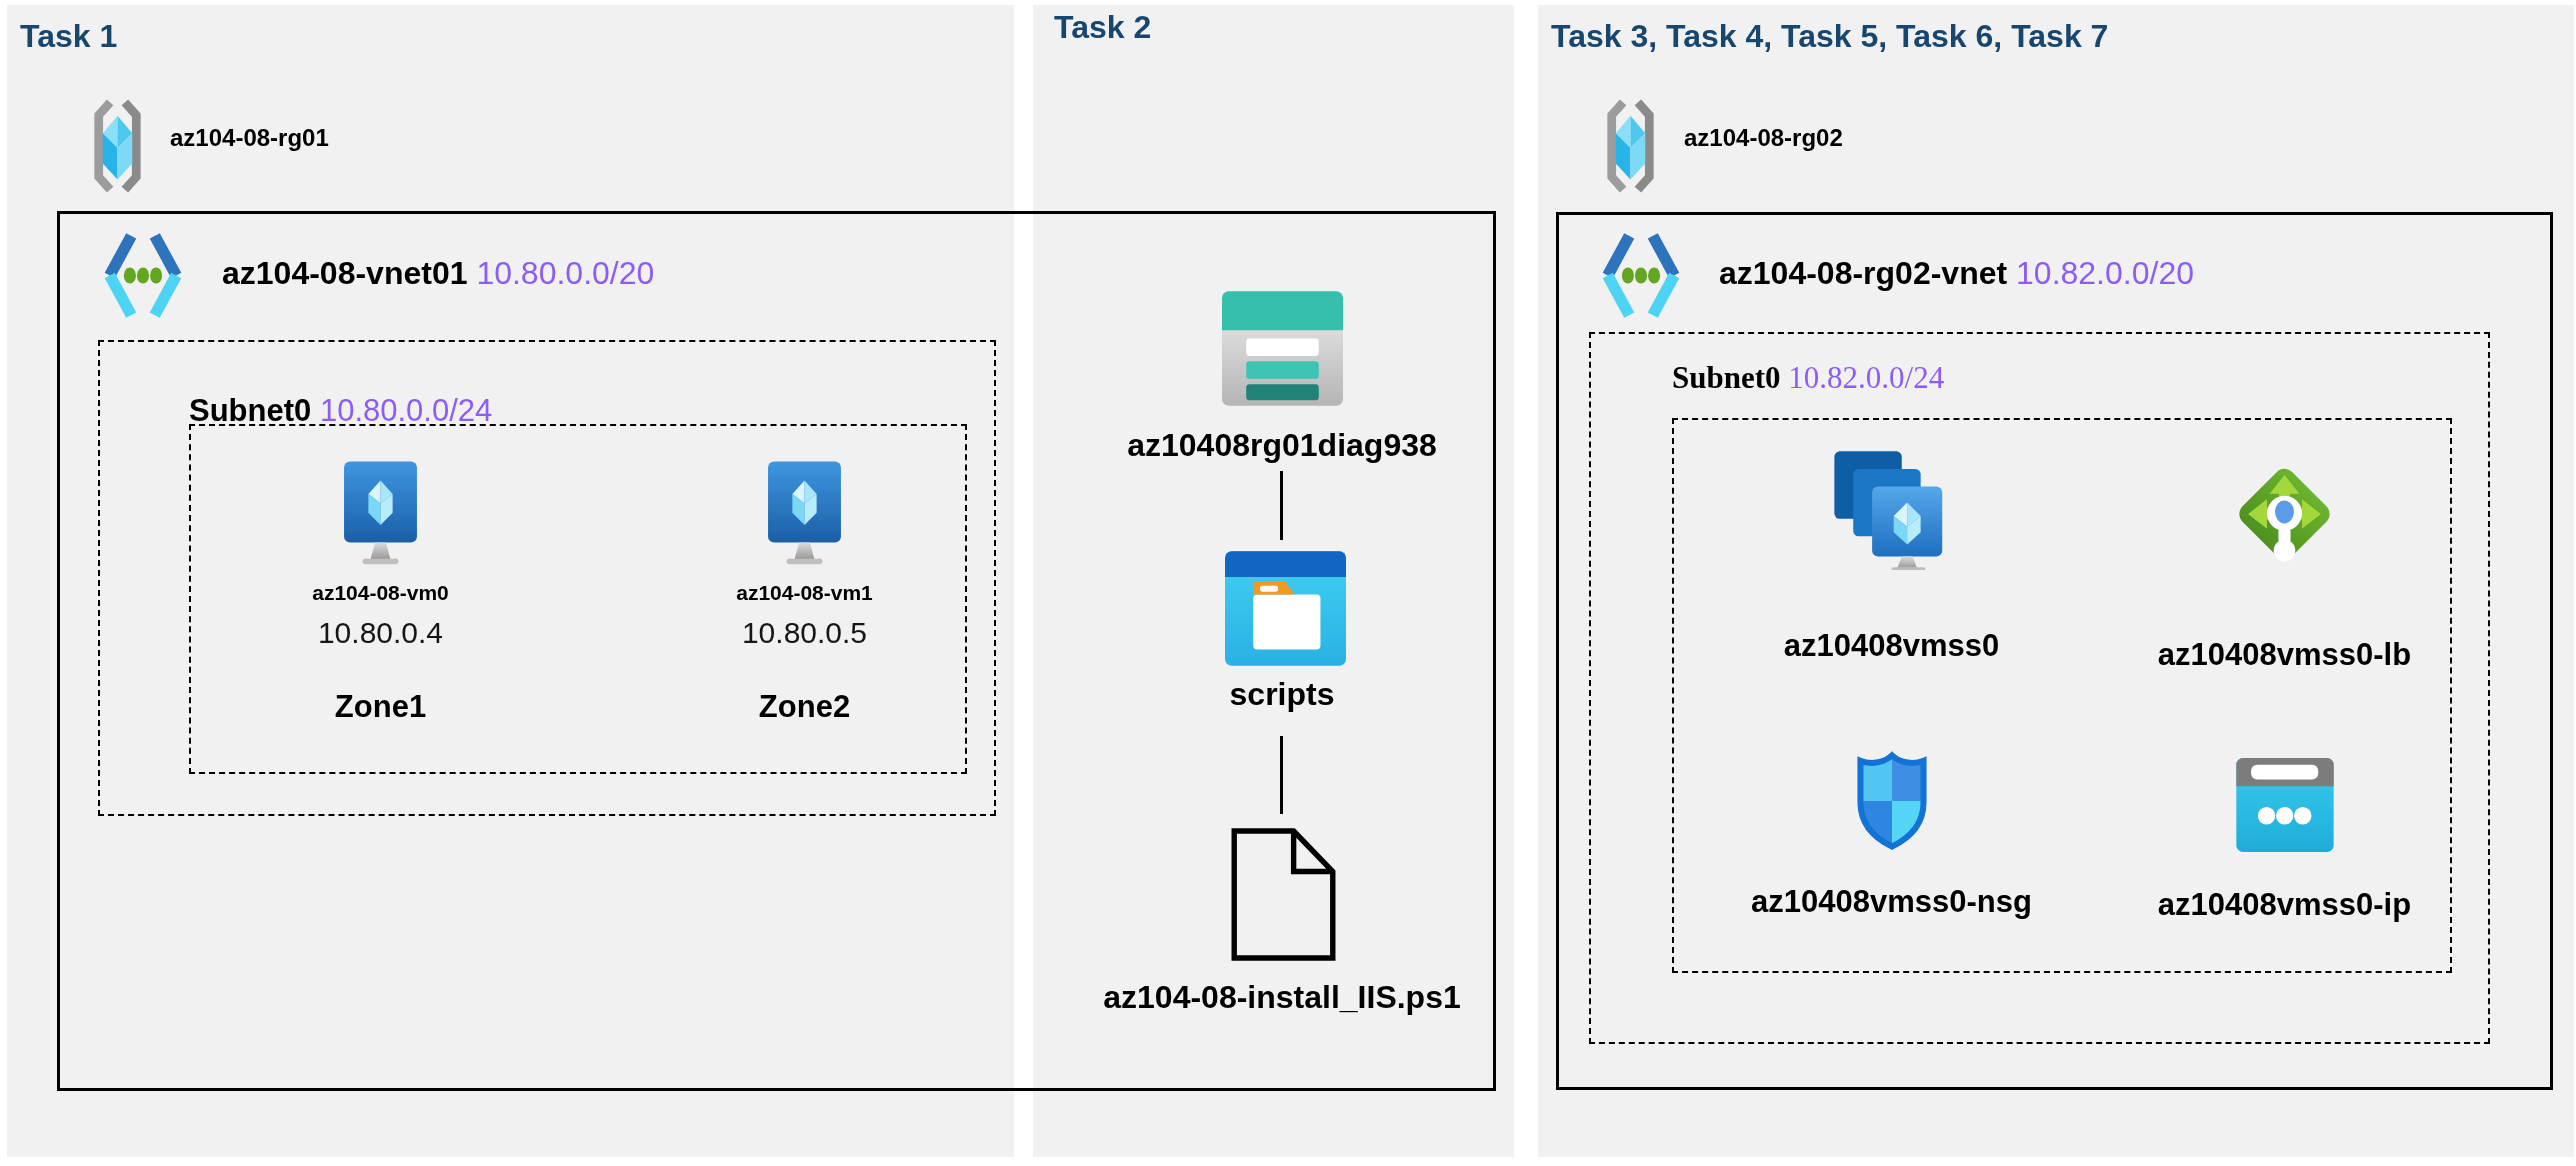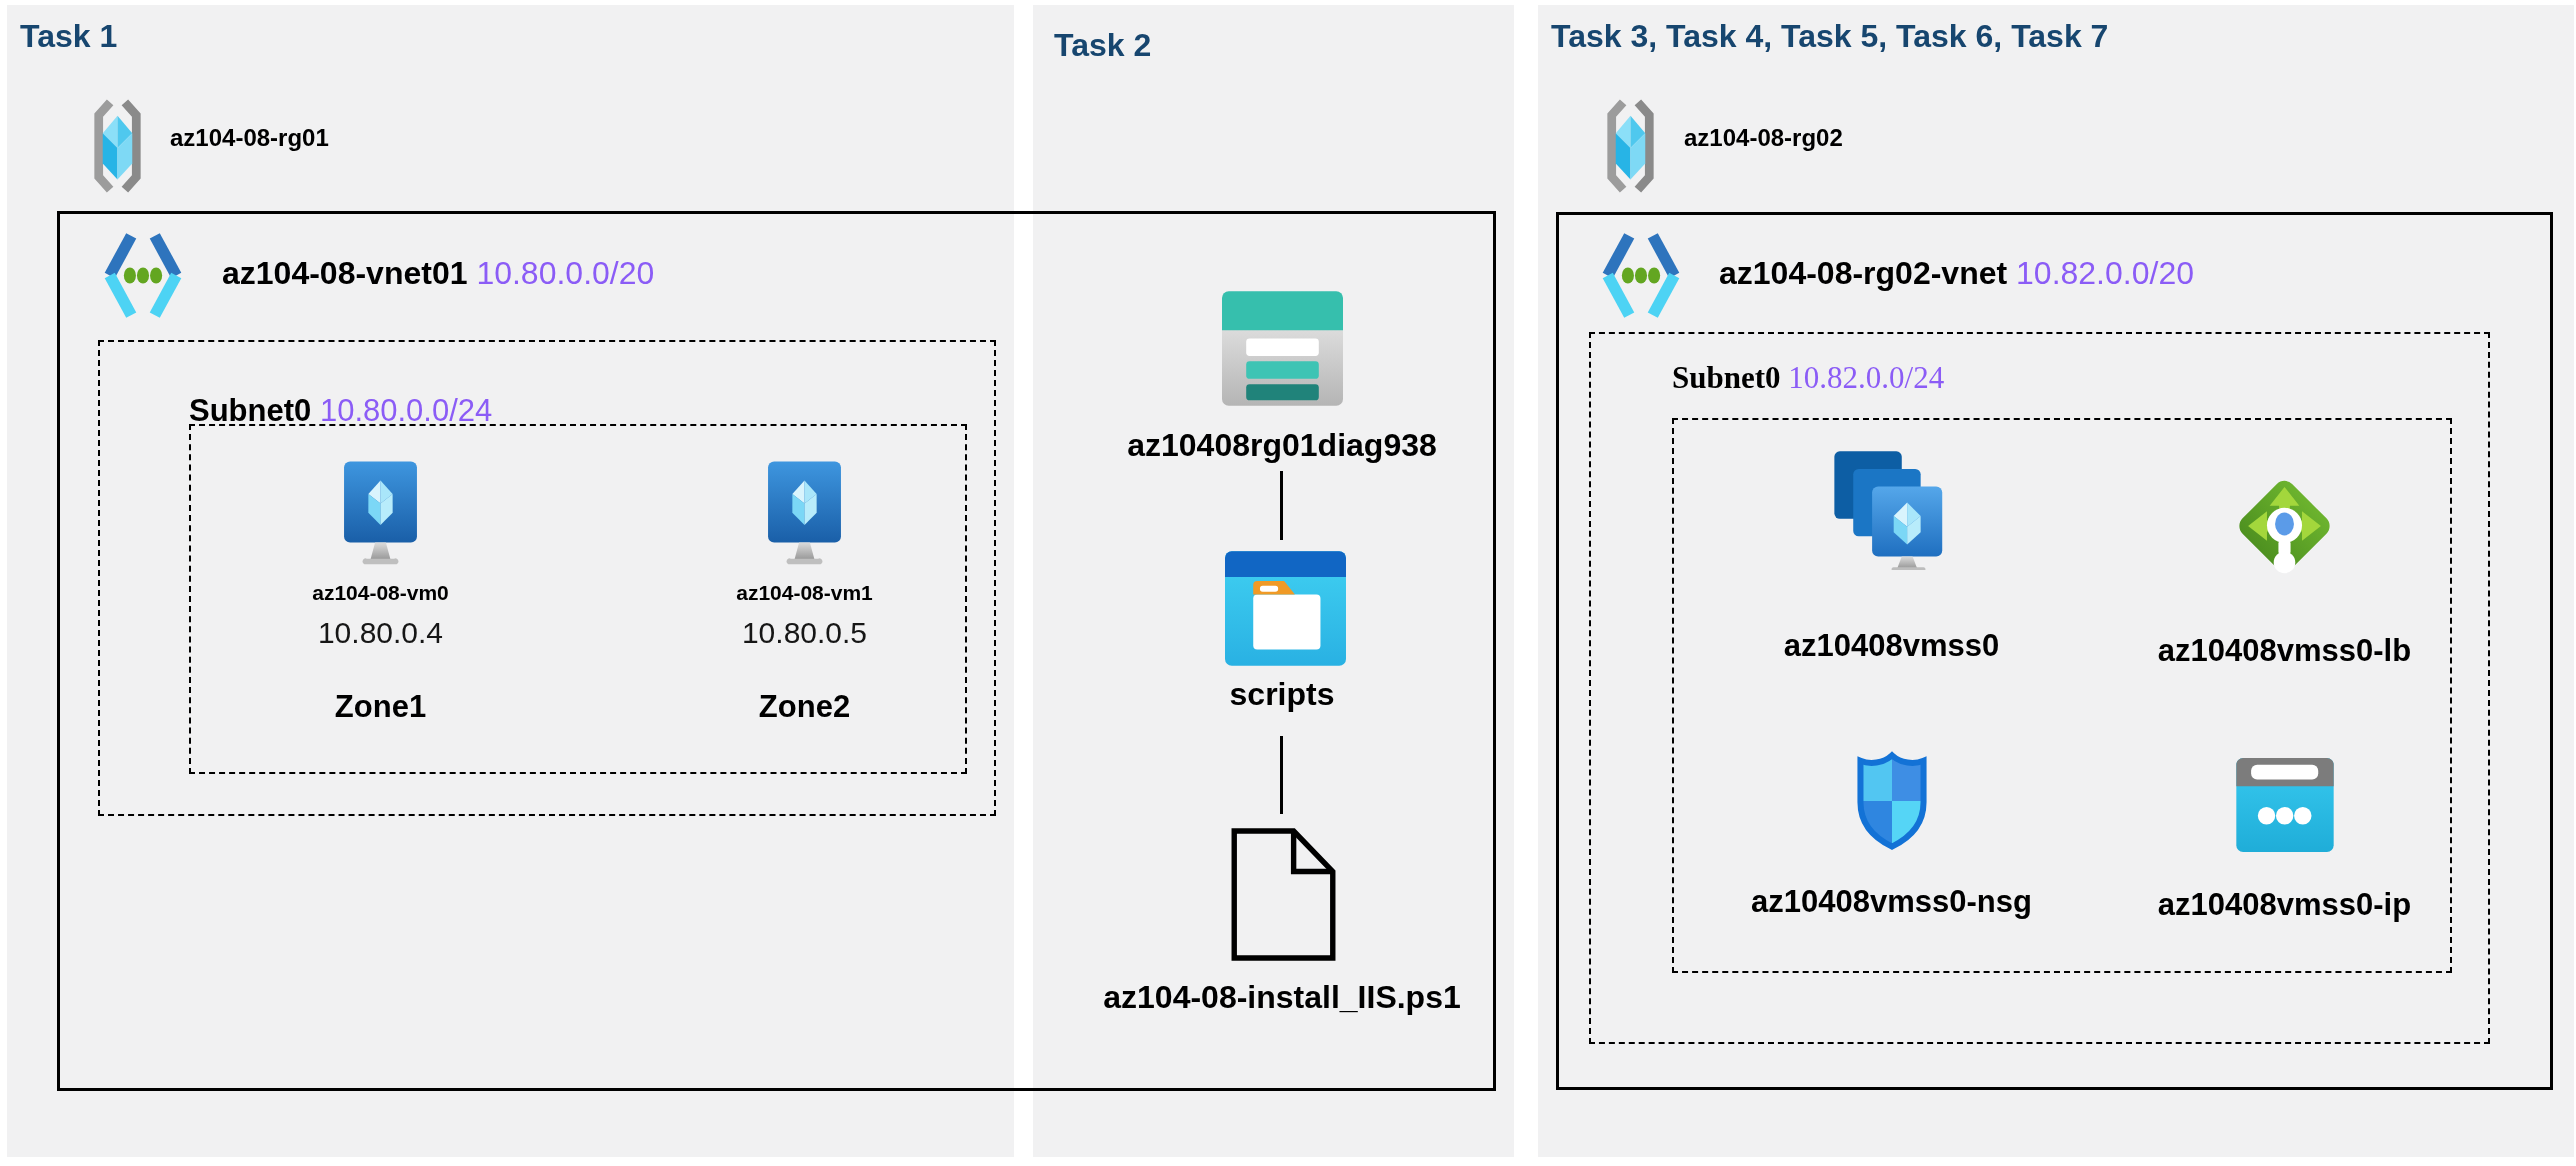--- a/index.html
+++ b/index.html
@@ -29,21 +29,21 @@
   #vm1-block{left:663px;}
   .rname{font-size:21px;font-weight:700;line-height:35px;margin-top:8px;white-space:nowrap;}
   .rip{font-size:30px;font-weight:400;line-height:35px;margin-top:5.4px;color:#161616;white-space:nowrap;}
   .rzone{font-size:31px;font-weight:700;line-height:35px;margin-top:39px;white-space:nowrap;}
   .t2label{position:absolute;left:1046px;width:472px;text-align:center;font-size:32px;font-weight:700;white-space:nowrap;}
   .vline{position:absolute;width:2.7px;background:#000;}
   #line1{left:1280px;top:471px;height:69px;}
   #line2{left:1280px;top:736px;height:78px;}
   .resblock{position:absolute;width:351px;display:flex;flex-direction:column;align-items:center;}
   #vmss-block{left:1716px;top:450px;}
-  #lb-block{left:2109px;top:468px;}
+  #lb-block{left:2109px;top:456px;gap:16px;}
   #nsg-block{left:1716px;top:750px;}
   #ip-block{left:2109px;top:758px;}
   .reslabel{font-size:31px;font-weight:700;line-height:35px;white-space:nowrap;}
   #vmss-block .reslabel{margin-top:58px;}
   #lb-block .reslabel{margin-top:49px;}
   #nsg-block .reslabel{margin-top:32px;}
   #ip-block .reslabel{margin-top:35px;}
 </style>
 </head>
 <body>
@@ -79,21 +79,21 @@
         <stop offset="1" stop-color="#1FADD8"></stop>
     </linearGradient>
   </defs>
 </svg>
 
 <div class="panel" id="panel1"></div>
 <div class="panel" id="panel2"></div>
 <div class="panel" id="panel3"></div>
 
 <div class="hdr" style="left:20px;top:17.5px;">Task 1</div>
-<div class="hdr" style="left:1054px;top:27px;">Task 2</div>
+<div class="hdr" style="left:1054px;top:9px;">Task 2</div>
 <div class="hdr" style="left:1551px;top:17.5px;">Task 3, Task 4, Task 5, Task 6, Task 7</div>
 
 <svg class="icon" style="left:90px;top:98px;" width="55" height="96" viewBox="0 0 82 142">
   <path d="M30 6 L13 25 L13 117 L30 136" fill="none" stroke="#9C9C9C" stroke-width="13"></path>
   <path d="M52 6 L69 25 L69 117 L52 136" fill="none" stroke="#8A8A8A" stroke-width="13"></path>
   <polygon points="41,26 19,52 41,74" fill="#8BDFF8"></polygon>
   <polygon points="41,26 63,52 41,74" fill="#4FC8EE"></polygon>
   <polygon points="19,52 41,74 41,121 19,97" fill="#27B4E6"></polygon>
   <polygon points="63,52 41,74 41,121 63,97" fill="#7ED9F5"></polygon>
 </svg>

